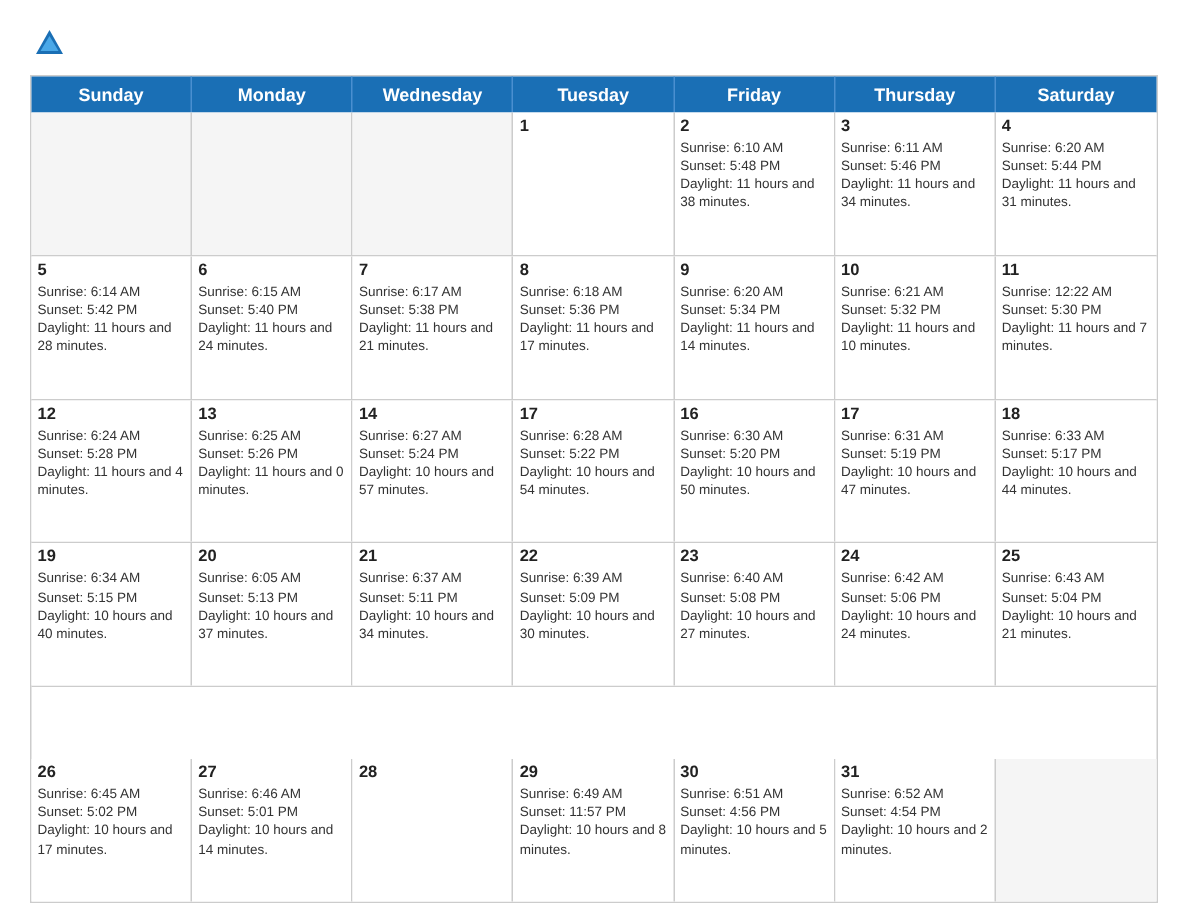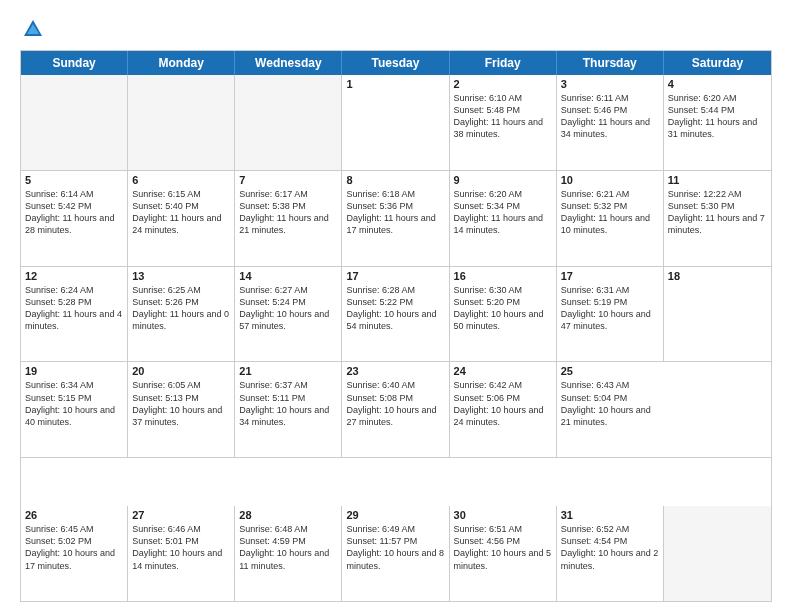--- a/index.html
+++ b/index.html
@@ -257,20 +257,23 @@
 Daylight: 10 hours and 50 minutes.</div>
           </div>
           <div class="cal-cell">
             <div class="day-num">17</div>
             <div class="cell-text">Sunrise: 6:31 AM
 Sunset: 5:19 PM
 Daylight: 10 hours and 47 minutes.</div>
           </div>
           <div class="cal-cell">
             <div class="day-num">18</div>
+            <div class="cell-text">Sunrise: 6:33 AM
+Sunset: 5:17 PM
+Daylight: 10 hours and 44 minutes.</div>
           </div>
         </div>
         <div class="cal-row">
           <div class="cal-cell">
             <div class="day-num">19</div>
             <div class="cell-text">Sunrise: 6:34 AM
 Sunset: 5:15 PM
 Daylight: 10 hours and 40 minutes.</div>
           </div>
           <div class="cal-cell">
@@ -279,20 +282,26 @@
 Sunset: 5:13 PM
 Daylight: 10 hours and 37 minutes.</div>
           </div>
           <div class="cal-cell">
             <div class="day-num">21</div>
             <div class="cell-text">Sunrise: 6:37 AM
 Sunset: 5:11 PM
 Daylight: 10 hours and 34 minutes.</div>
           </div>
           <div class="cal-cell">
+            <div class="day-num">22</div>
+            <div class="cell-text">Sunrise: 6:39 AM
+Sunset: 5:09 PM
+Daylight: 10 hours and 30 minutes.</div>
+          </div>
+          <div class="cal-cell">
             <div class="day-num">23</div>
             <div class="cell-text">Sunrise: 6:40 AM
 Sunset: 5:08 PM
 Daylight: 10 hours and 27 minutes.</div>
           </div>
           <div class="cal-cell">
             <div class="day-num">24</div>
             <div class="cell-text">Sunrise: 6:42 AM
 Sunset: 5:06 PM
 Daylight: 10 hours and 24 minutes.</div>
@@ -312,23 +321,20 @@
 Daylight: 10 hours and 17 minutes.</div>
           </div>
           <div class="cal-cell">
             <div class="day-num">27</div>
             <div class="cell-text">Sunrise: 6:46 AM
 Sunset: 5:01 PM
 Daylight: 10 hours and 14 minutes.</div>
           </div>
           <div class="cal-cell">
             <div class="day-num">28</div>
-            <div class="cell-text">Sunrise: 6:48 AM
-Sunset: 4:59 PM
-Daylight: 10 hours and 11 minutes.</div>
           </div>
           <div class="cal-cell">
             <div class="day-num">29</div>
             <div class="cell-text">Sunrise: 6:49 AM
 Sunset: 11:57 PM
 Daylight: 10 hours and 8 minutes.</div>
           </div>
           <div class="cal-cell">
             <div class="day-num">30</div>
             <div class="cell-text">Sunrise: 6:51 AM

